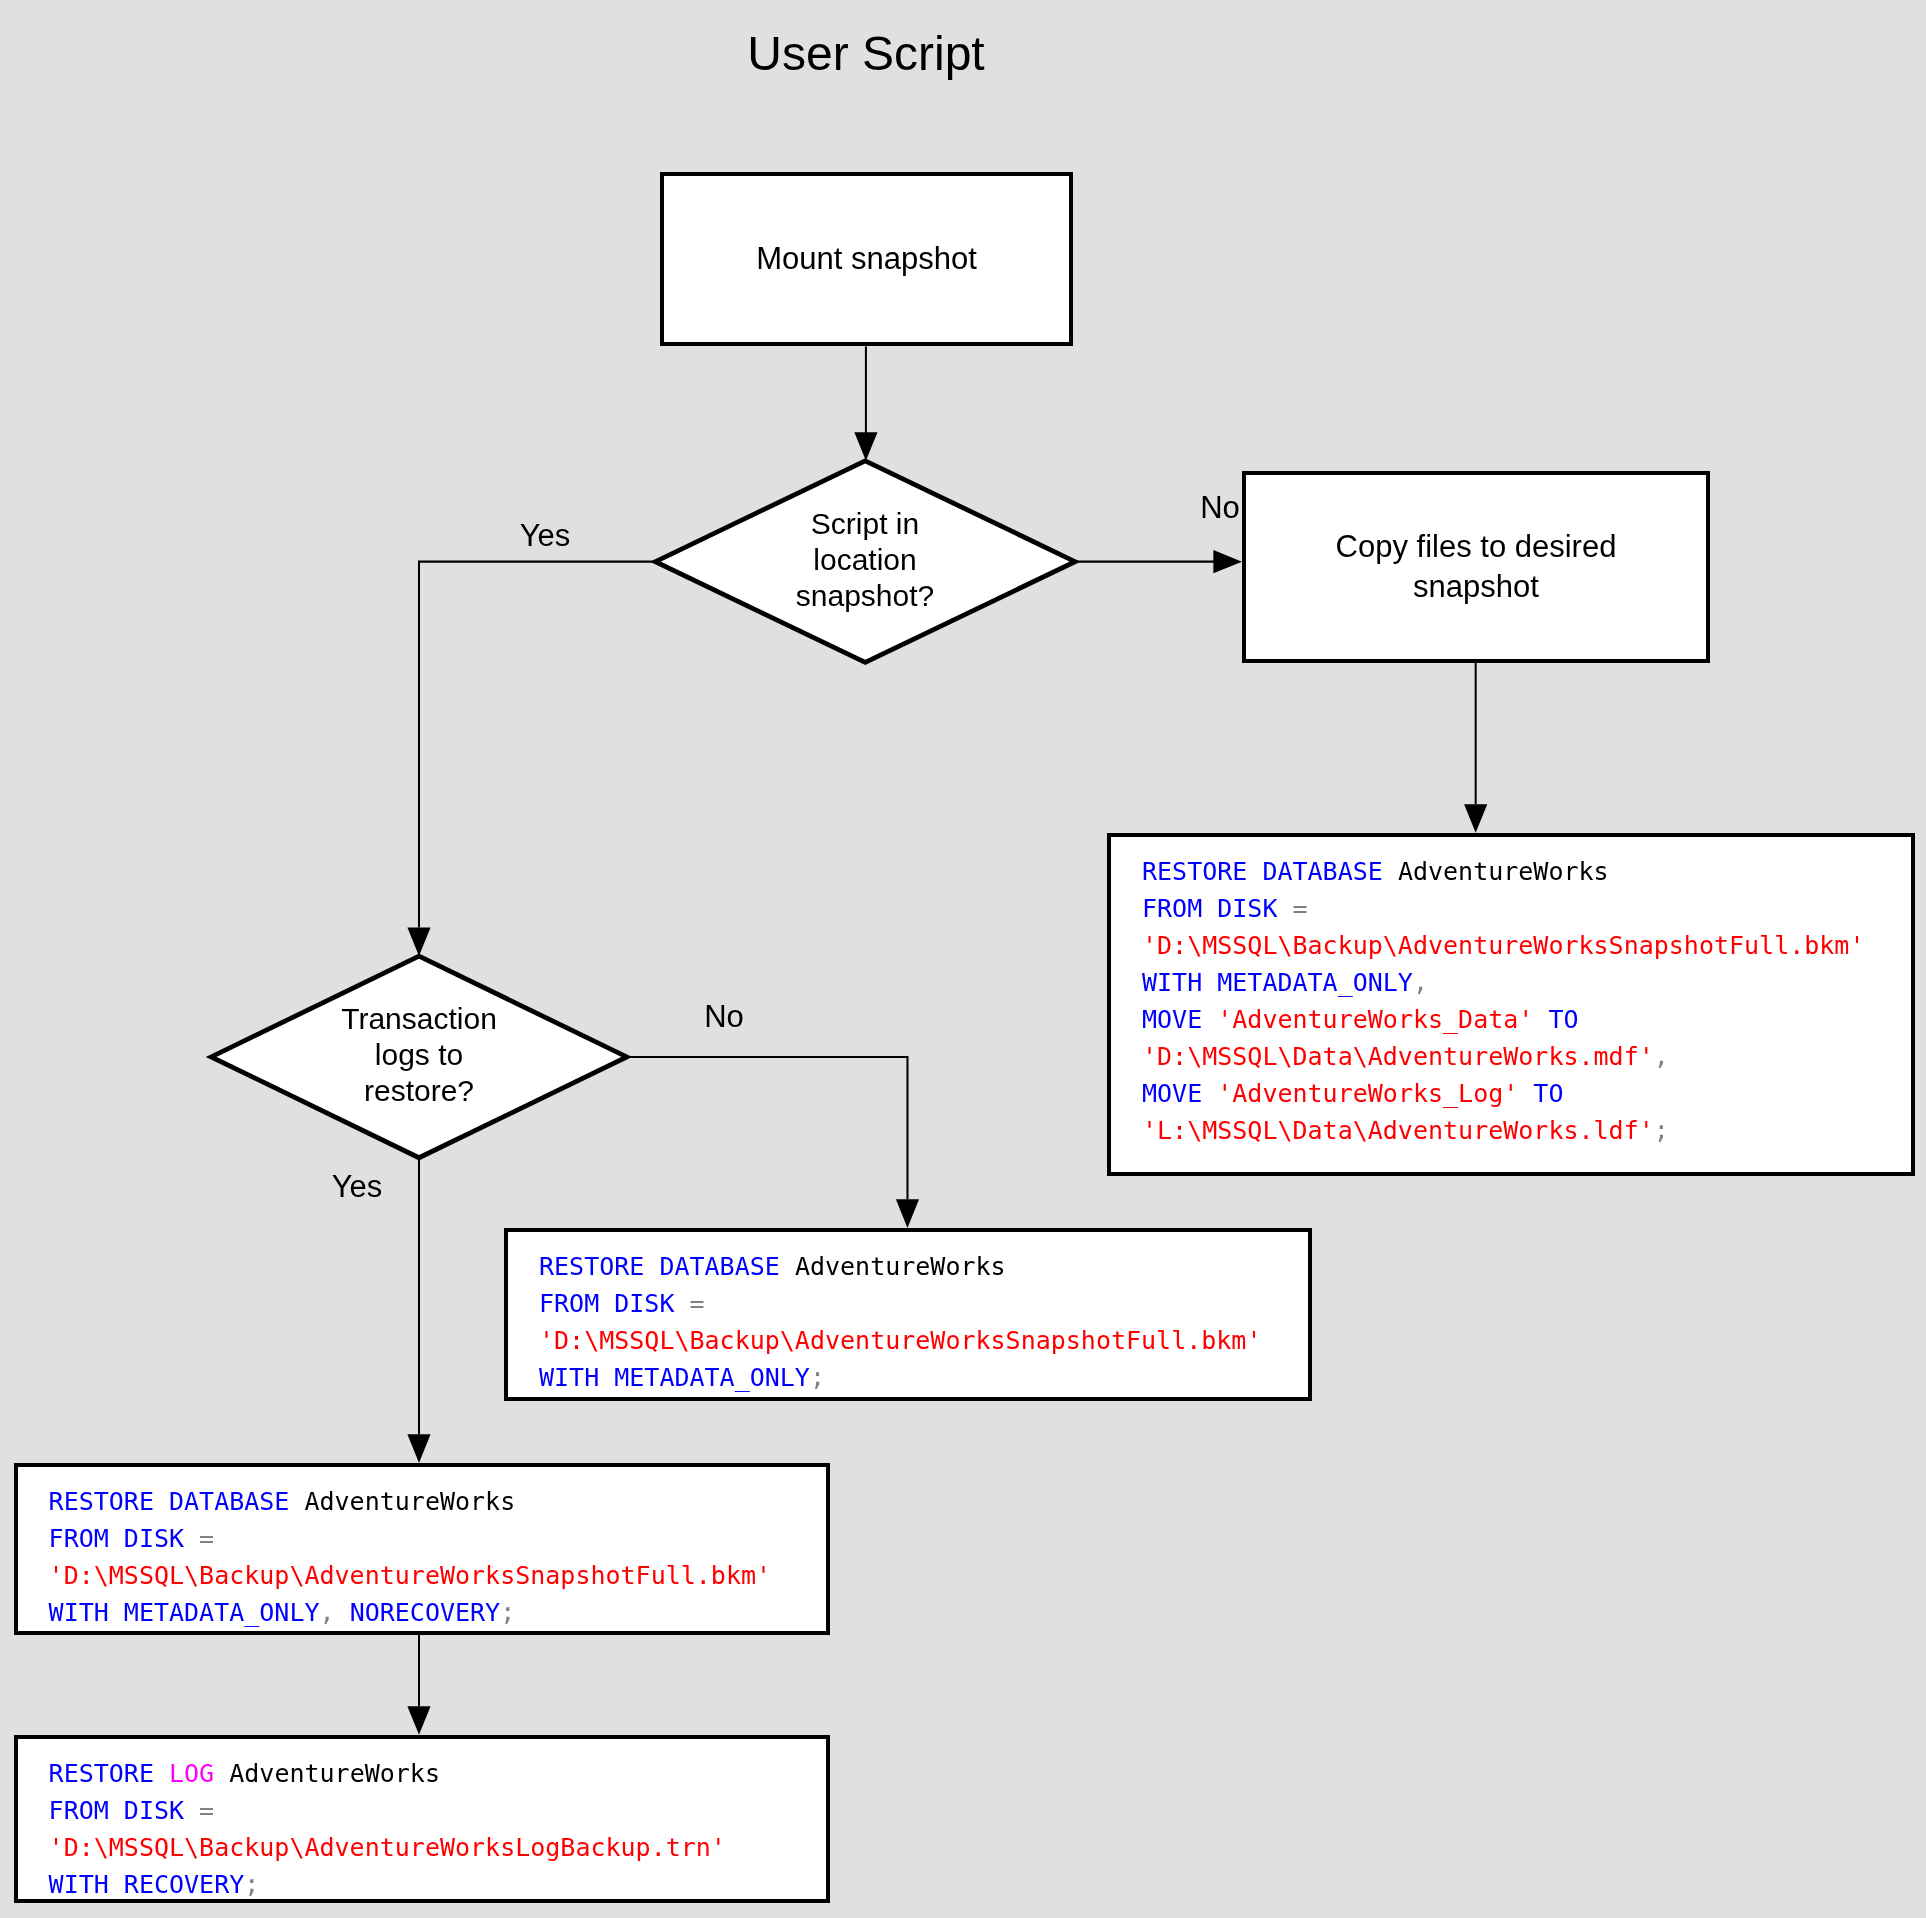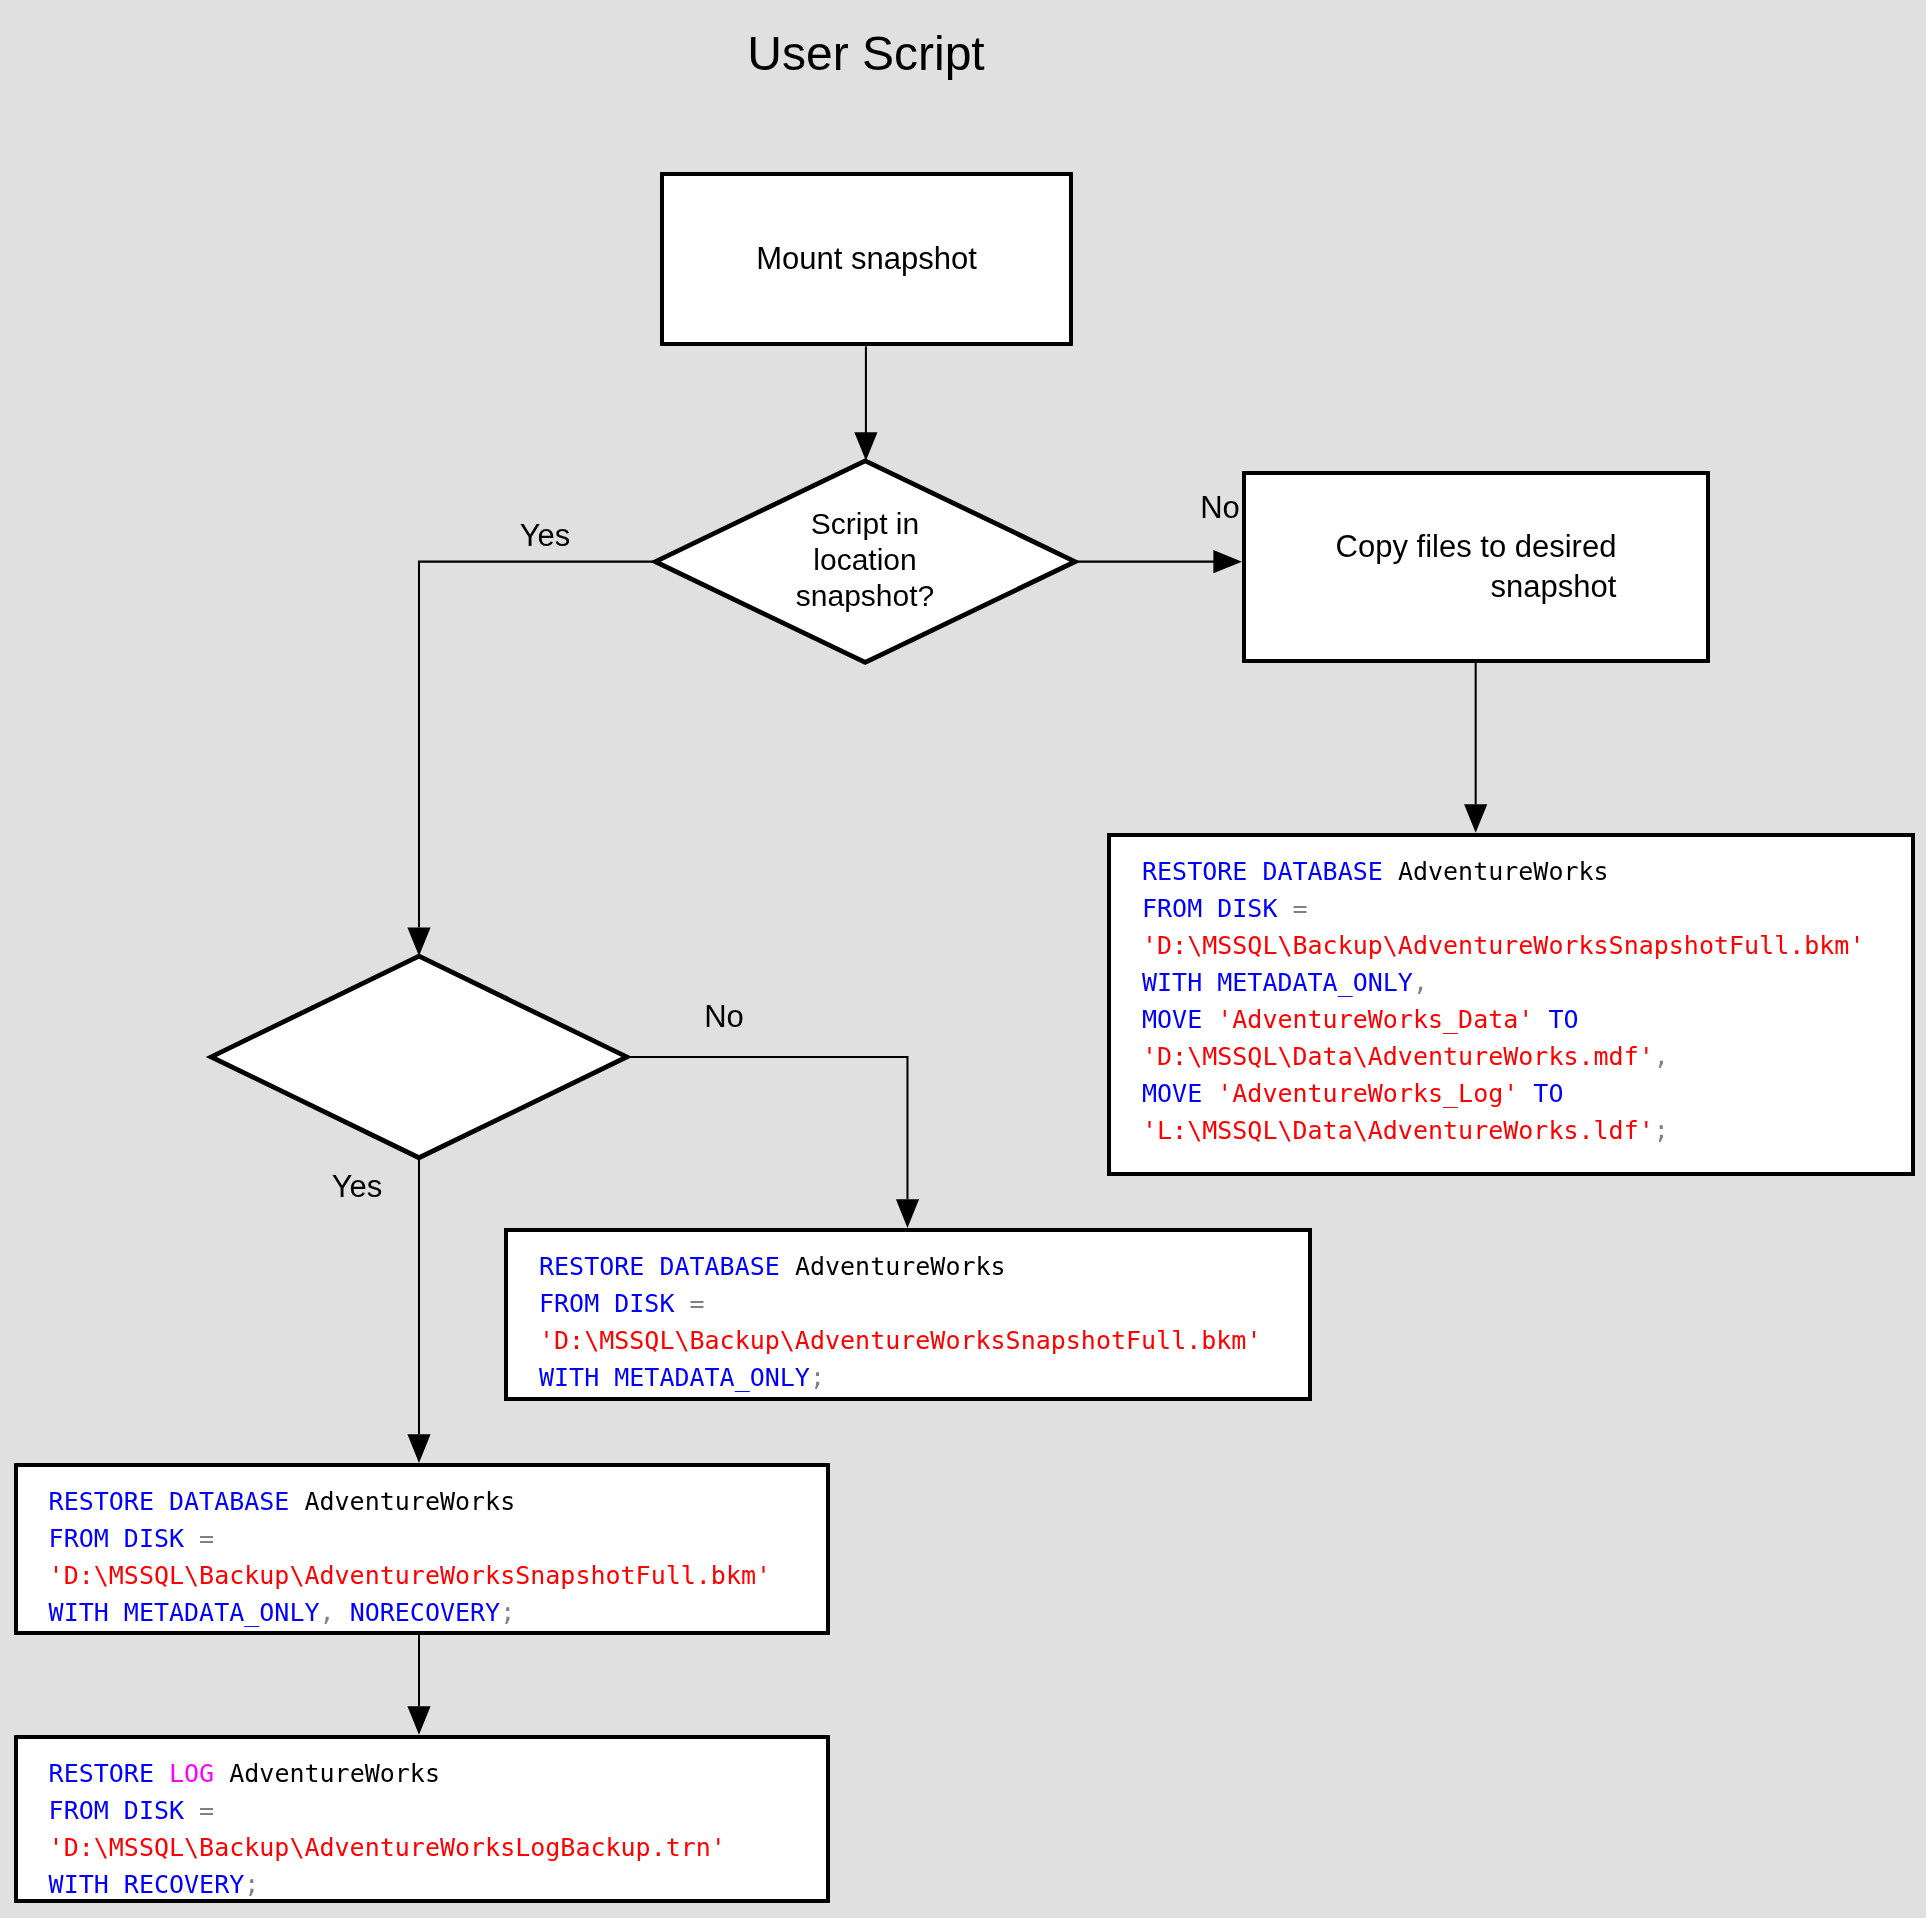--- a/index.html
+++ b/index.html
@@ -13,21 +13,21 @@
     font-size:48px;line-height:49px;white-space:nowrap;
   }
   svg.wires{position:absolute;left:0;top:0;width:1926px;height:1919px}
   .diamond{fill:var(--shape_fill,#fff);stroke:var(--shape_border,#000);stroke-width:7}
   .wire{stroke:var(--shape_border,#000);stroke-width:3;fill:none}
   .arrow{fill:var(--shape_border,#000);stroke:none}
   .node{
     position:absolute;background:var(--shape_fill,#fff);
     border:4.1px solid var(--shape_border,#000);box-sizing:border-box;
     display:flex;align-items:center;justify-content:center;
-    text-align:right;font-size:31px;line-height:40px;
+    text-align:center;font-size:31px;line-height:40px;
   }
   .dlabel{
     position:absolute;transform:translate(-50%,-50%);
     text-align:center;font-size:30px;line-height:36px;width:max-content;
   }
   .elabel{
     position:absolute;transform:translate(-50%,-50%);
     font-size:31px;white-space:nowrap;
   }
   .code{
@@ -94,20 +94,25 @@
       <span>snapshot</span>
     </span>
   </div>
 
   <div class="dlabel" id="files-decision-label">
     <span>Script in</span><br>
     <span>location</span><br>
     <span>snapshot?</span>
   </div>
 
+  <div class="dlabel" id="logs-decision-label">
+    <span>Transaction</span><br>
+    <span>logs to</span><br>
+    <span>restore?</span>
+  </div>
 
   <div class="elabel" id="label-files-yes">Yes</div>
   <div class="elabel" id="label-files-no">No</div>
   <div class="elabel" id="label-logs-no">No</div>
   <div class="elabel" id="label-logs-yes">Yes</div>
 
   <div class="code" id="code-box-move"><div><span style="color: rgb(0, 0, 255);">RESTORE DATABASE </span><span style="color: rgb(0, 0, 0);">AdventureWorks</span></div><div><span style="color: rgb(0, 0, 255);">FROM DISK </span><span style="color: rgb(128, 128, 128);">=</span></div><div><span style="color: rgb(255, 0, 0);">'D:\MSSQL\Backup\AdventureWorksSnapshotFull.bkm'</span></div><div><span style="color: rgb(0, 0, 255);">WITH METADATA_ONLY</span><span style="color: rgb(128, 128, 128);">,</span></div><div><span style="color: rgb(0, 0, 255);">MOVE </span><span style="color: rgb(255, 0, 0);">'AdventureWorks_Data'</span><span style="color: rgb(0, 0, 255);"> TO</span></div><div><span style="color: rgb(255, 0, 0);">'D:\MSSQL\Data\AdventureWorks.mdf'</span><span style="color: rgb(128, 128, 128);">,</span></div><div><span style="color: rgb(0, 0, 255);">MOVE </span><span style="color: rgb(255, 0, 0);">'AdventureWorks_Log'</span><span style="color: rgb(0, 0, 255);"> TO</span></div><div><span style="color: rgb(255, 0, 0);">'L:\MSSQL\Data\AdventureWorks.ldf'</span><span style="color: rgb(128, 128, 128);">;</span></div></div>
   <div class="code" id="code-box-metadata"><div><span style="color: rgb(0, 0, 255);">RESTORE DATABASE </span><span style="color: rgb(0, 0, 0);">AdventureWorks</span></div><div><span style="color: rgb(0, 0, 255);">FROM DISK </span><span style="color: rgb(128, 128, 128);">=</span></div><div><span style="color: rgb(255, 0, 0);">'D:\MSSQL\Backup\AdventureWorksSnapshotFull.bkm'</span></div><div><span style="color: rgb(0, 0, 255);">WITH METADATA_ONLY</span><span style="color: rgb(128, 128, 128);">;</span></div></div>
   <div class="code" id="code-box-norecovery"><div><span style="color: rgb(0, 0, 255);">RESTORE DATABASE </span><span style="color: rgb(0, 0, 0);">AdventureWorks</span></div><div><span style="color: rgb(0, 0, 255);">FROM DISK </span><span style="color: rgb(128, 128, 128);">=</span></div><div><span style="color: rgb(255, 0, 0);">'D:\MSSQL\Backup\AdventureWorksSnapshotFull.bkm'</span></div><div><span style="color: rgb(0, 0, 255);">WITH METADATA_ONLY</span><span style="color: rgb(128, 128, 128);">, </span><span style="color: rgb(0, 0, 255);">NORECOVERY</span><span style="color: rgb(128, 128, 128);">;</span></div></div>
   <div class="code" id="code-box-log"><div><span style="color: rgb(0, 0, 255);">RESTORE </span><span style="color: rgb(255, 0, 255);">LOG</span><span style="color: rgb(0, 0, 0);"> AdventureWorks</span></div><div><span style="color: rgb(0, 0, 255);">FROM DISK </span><span style="color: rgb(128, 128, 128);">=</span></div><div><span style="color: rgb(255, 0, 0);">'D:\MSSQL\Backup\AdventureWorksLogBackup.trn'</span></div><div><span style="color: rgb(0, 0, 255);">WITH RECOVERY</span><span style="color: rgb(128, 128, 128);">;</span></div></div>

